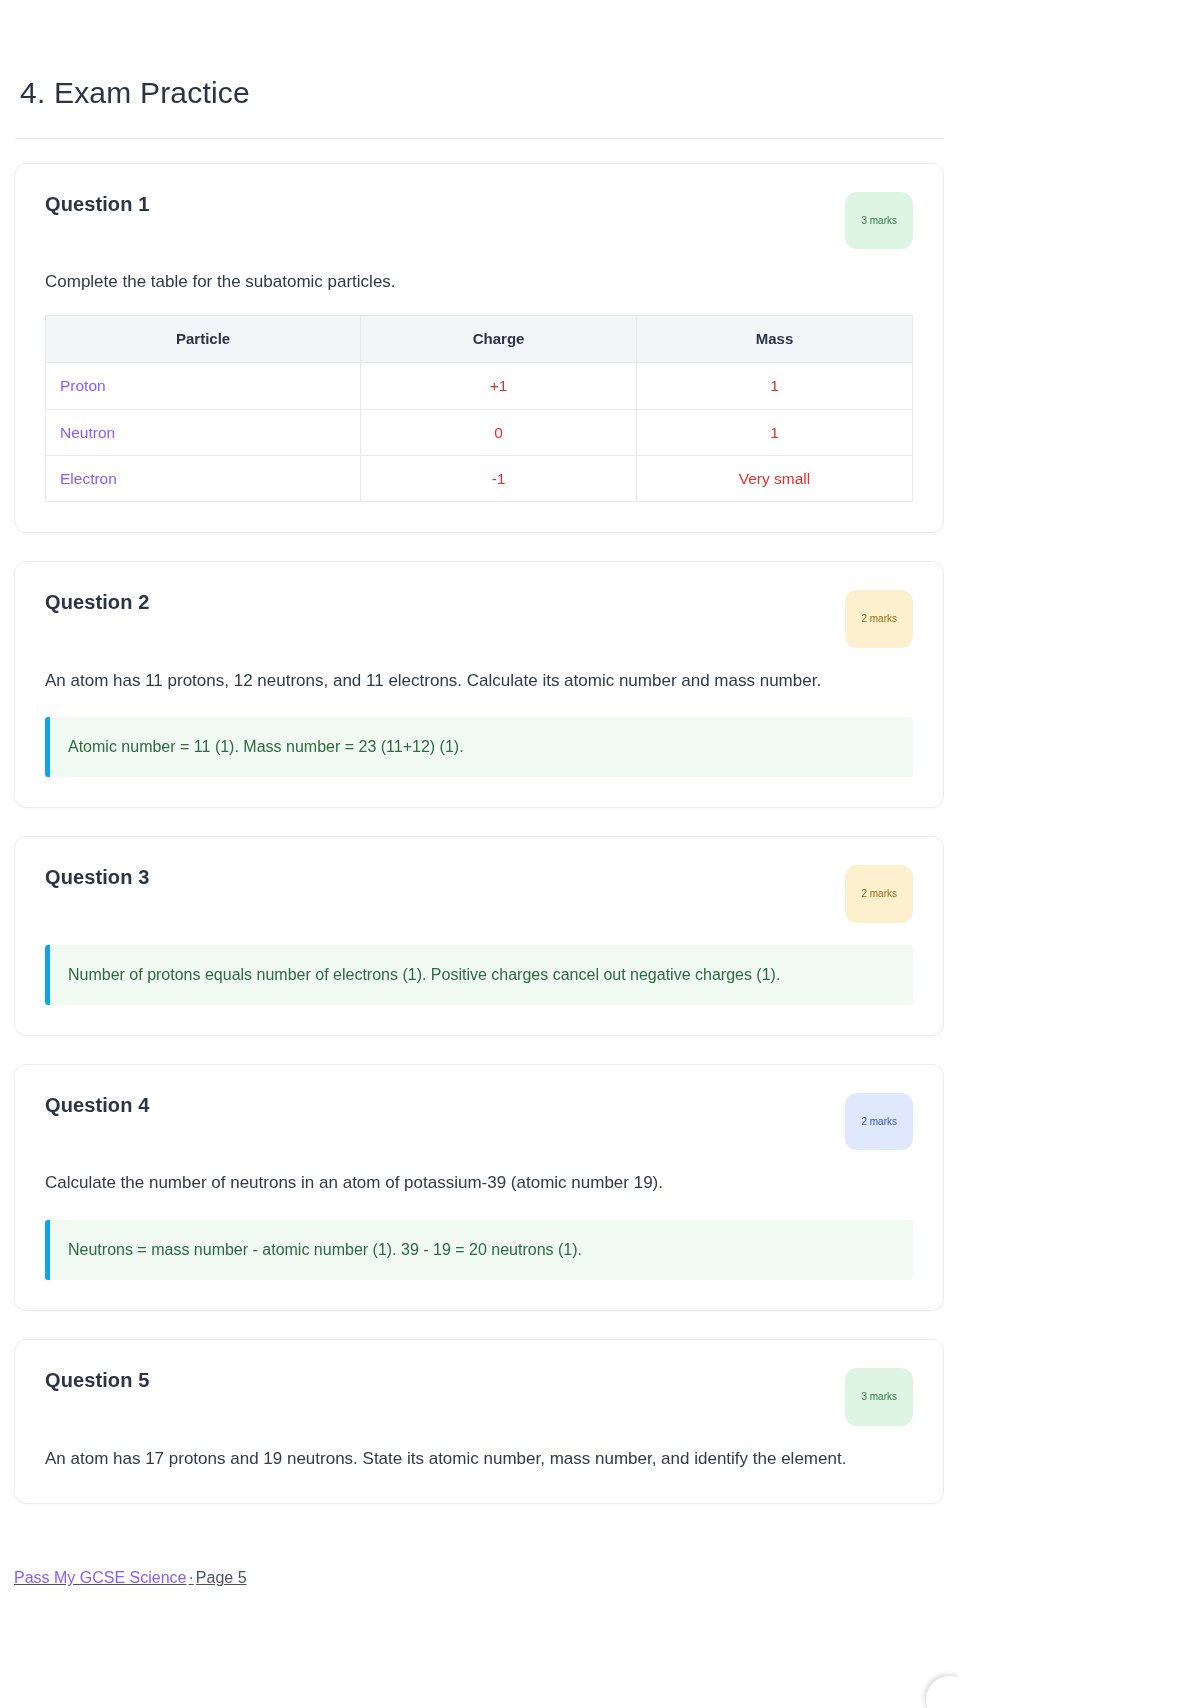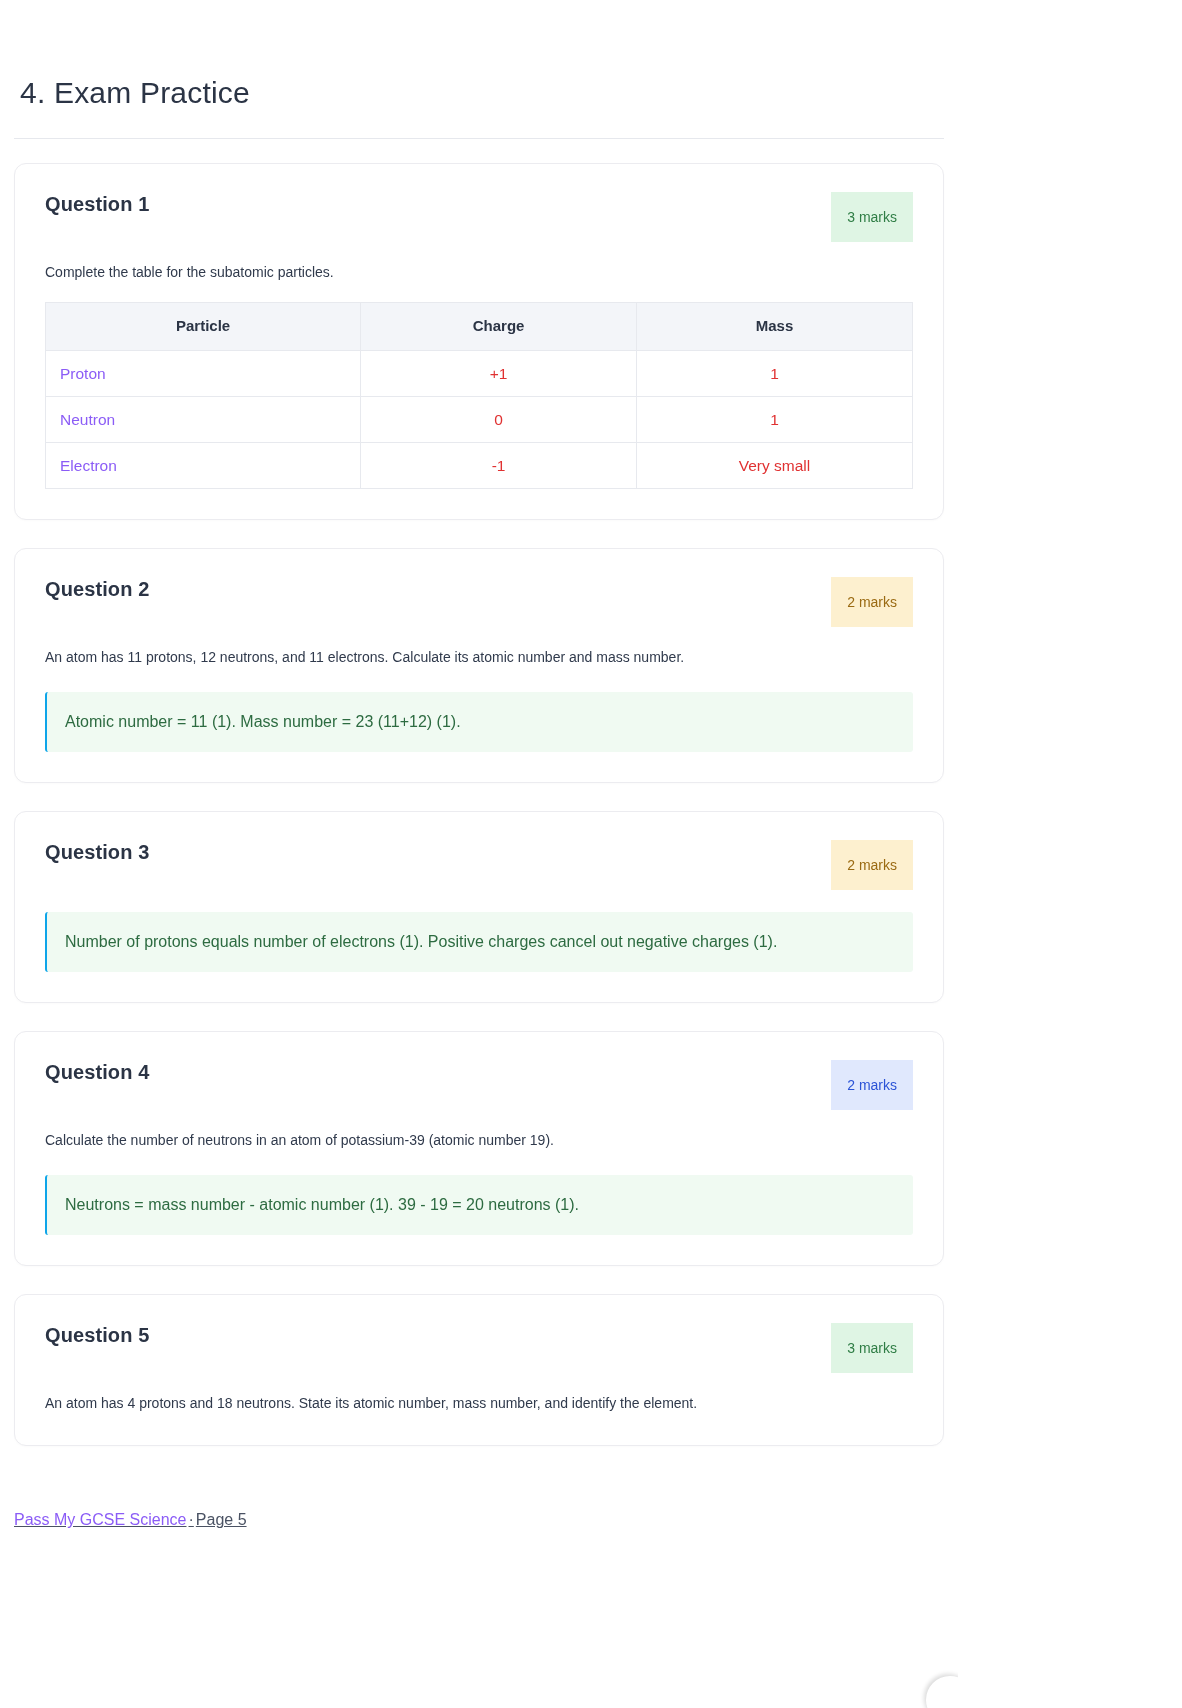--- a/index.html
+++ b/index.html
@@ -69,44 +69,44 @@
     font-size: 20px;
     font-weight: 700;
     color: #2b3445;
     line-height: 1.2;
     margin: 0;
     letter-spacing: 0.1px;
   }
 
   .marks-badge {
     flex: none;
-    font-size: 14px;
+    font-size: 10px;
     font-weight: 400;
-    padding: 17px 16px;
-    border-radius: 0;
+    padding: 23px 16px;
+    border-radius: 12px;
     line-height: 1.15;
     white-space: nowrap;
   }
   .marks-green  { background: #dff5e4; color: #2f7d45; }
   .marks-amber  { background: #fdf0cf; color: #9a6a12; }
   .marks-blue   { background: #e0e8fd; color: #2b53d6; }
 
   .q-text {
-    font-size: 14px;
+    font-size: 17px;
     line-height: 1.75;
     color: #303a4c;
     margin: 18px 0 0 0;
     max-width: 845px;
   }
 
   
   .answer {
     margin-top: 22px;
     background: #f0faf2;
-    border-left: 2px solid #0ea5e9;
+    border-left: 5px solid #0ea5e9;
     border-radius: 3px;
     padding: 16px 20px 16px 18px;
     font-size: 16px;
     line-height: 1.75;
     color: #2d6b41;
     box-sizing: border-box;
   }
 
   
   .q-table {
@@ -251,21 +251,21 @@
       </div>
       <p class="q-text">Calculate the number of neutrons in an atom of potassium-39 (atomic number 19).</p>
       <div class="answer">Neutrons = mass number - atomic number (1). 39 - 19 = 20 neutrons (1).</div>
     </section>
 
     <section class="q-card">
       <div class="q-head">
         <h2 class="q-title">Question 5</h2>
         <span class="marks-badge marks-green">3 marks</span>
       </div>
-      <p class="q-text">An atom has 4 protons and 18 neutrons. State its atomic number, mass number, and identify the element.</p>
+      <p class="q-text">An atom has 17 protons and 19 neutrons. State its atomic number, mass number, and identify the element.</p>
     </section>
 
     <div class="footer">
       <span class="brand">Pass My GCSE Science</span><span class="sep">·</span><span>Page 5</span>
     </div>
 
   </div>
 
   <div class="corner-curl"></div>
 </div>

